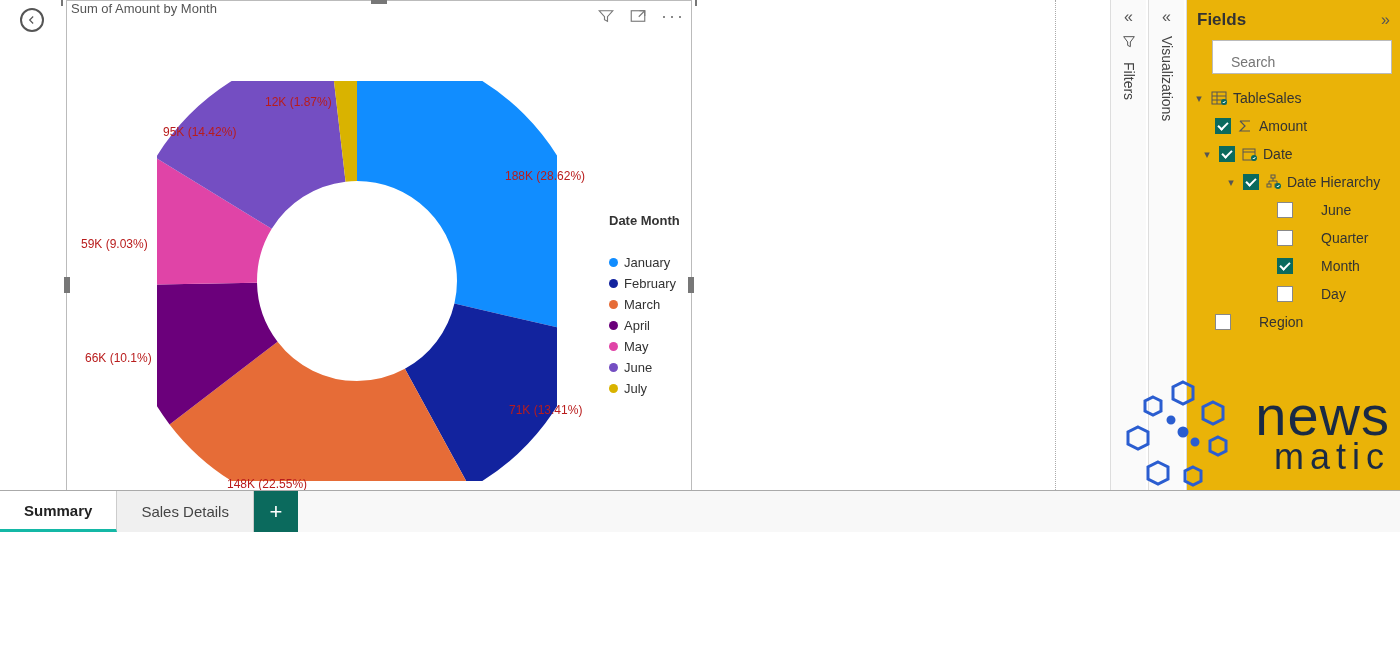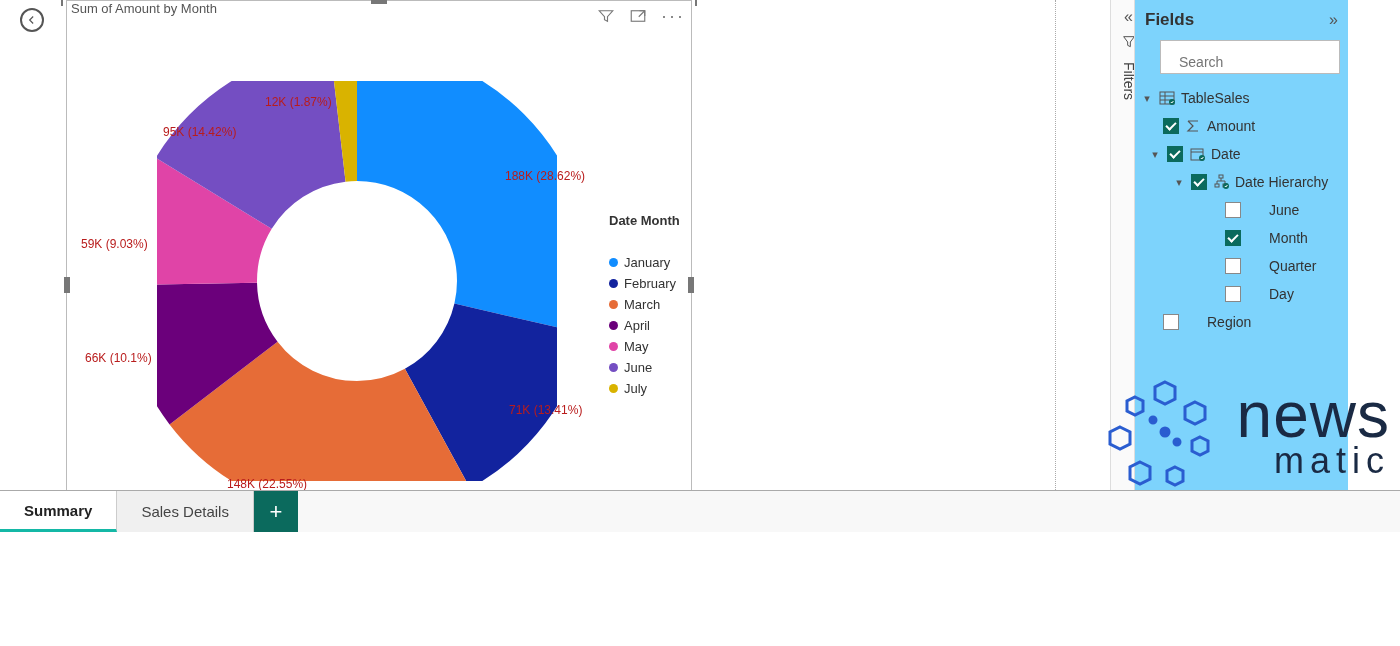--- a/index.html
+++ b/index.html
@@ -38,21 +38,21 @@
 
   
   .rail { position:absolute; top:0; width:36px; height:604px; border-left:1px solid #ddd; background:#fafafa; padding-top:8px; text-align:center;}
   .rail .chev { font-size:16px; color:#555; }
   .rail .label { writing-mode:vertical-rl; font-size:14px; color:#444; margin-top:10px; display:inline-block;}
   .rail .rail-icon { margin:8px auto 2px; width:16px; height:16px; stroke:#555; fill:none; stroke-width:1.5; display:block;}
   .rail.filters { left:1110px; }
   .rail.visualizations { left:1148px; }
 
   
-  .fields-panel { position:absolute; left:1134px; top:0; width:214px; height:604px; background:#7dd3fc; border-left:1px solid #ddd; font-size:14px; color:#333; }
+  .fields-panel { position:absolute; left:1186px; top:0; width:214px; height:604px; background:#eab308; border-left:1px solid #ddd; font-size:14px; color:#333; }
   .fields-header { display:flex; align-items:center; justify-content:space-between; padding:10px 10px 6px 10px; }
   .fields-header .title { font-size:17px; font-weight:600; }
   .fields-header .chev { font-size:16px; color:#555; }
   .search-box { margin:4px 8px 10px 25px; height:34px; border:1px solid #bbb; background:#fff; display:flex; align-items:flex-start; padding:12px 8px; gap:8px; }
   .search-box svg { width:14px; height:14px; stroke:#777; fill:none; stroke-width:2;}
   .search-box input { border:none; outline:none; flex:1; font-size:14px; color:#555; background:transparent;}
   .tree { padding-left:6px; }
   .tree-row { display:flex; align-items:center; height:28px; gap:6px; }
   .tree-caret { width:12px; font-size:11px; color:#555; text-align:center; }
   .tree-icon { width:16px; height:16px; display:flex; align-items:center; justify-content:center; }
@@ -61,21 +61,21 @@
   .chk.checked { background:#0b6a5d; border-color:#0b6a5d; }
   .chk.checked::after { content:""; width:4px; height:8px; border:solid #fff; border-width:0 2px 2px 0; transform:rotate(45deg); margin-bottom:2px;}
   .indent-1 { padding-left:22px; }
   .indent-2 { padding-left:36px; }
   .indent-4 { padding-left:84px; }
 
   
   .watermark { position:absolute; right:10px; bottom:40px; display:flex; align-items:center; gap:12px; pointer-events:none; }
   .watermark svg { width:120px; height:120px; }
   .wm-text { font-family: Arial, sans-serif; color:#1a2a44; line-height:0.9; }
-  .wm-text .big { font-size:64px; font-weight:300; letter-spacing:1px;}
+  .wm-text .big { font-size:56px; font-weight:300; letter-spacing:1px;}
   .wm-text .small { font-size:36px; font-weight:300; text-align:right; letter-spacing:6px;}
 
 </style>
 </head>
 <body>
 <div id="app">
 
 <div class="back-arrow">
   <svg viewBox="0 0 24 24">
         <path d="M14 6l-6 6 6 6"></path>
@@ -256,28 +256,28 @@
           </span>
       <span>Date Hierarchy</span>
     </div>
 
     <div class="tree-row indent-4">
       <span class="chk"></span>
       <span style="width:16px"></span>
       <span>June</span>
     </div>
     <div class="tree-row indent-4">
+      <span class="chk"></span>
+      <span style="width:16px"></span>
+      <span>Quarter</span>
+    </div>
+    <div class="tree-row indent-4">
       <span class="chk checked"></span>
       <span style="width:16px"></span>
       <span>Month</span>
-    </div>
-    <div class="tree-row indent-4">
-      <span class="chk"></span>
-      <span style="width:16px"></span>
-      <span>Quarter</span>
     </div>
     <div class="tree-row indent-4">
       <span class="chk"></span>
       <span style="width:16px"></span>
       <span>Day</span>
     </div>
 
     <div class="tree-row indent-1">
       <span class="chk"></span>
       <span style="width:16px"></span>

